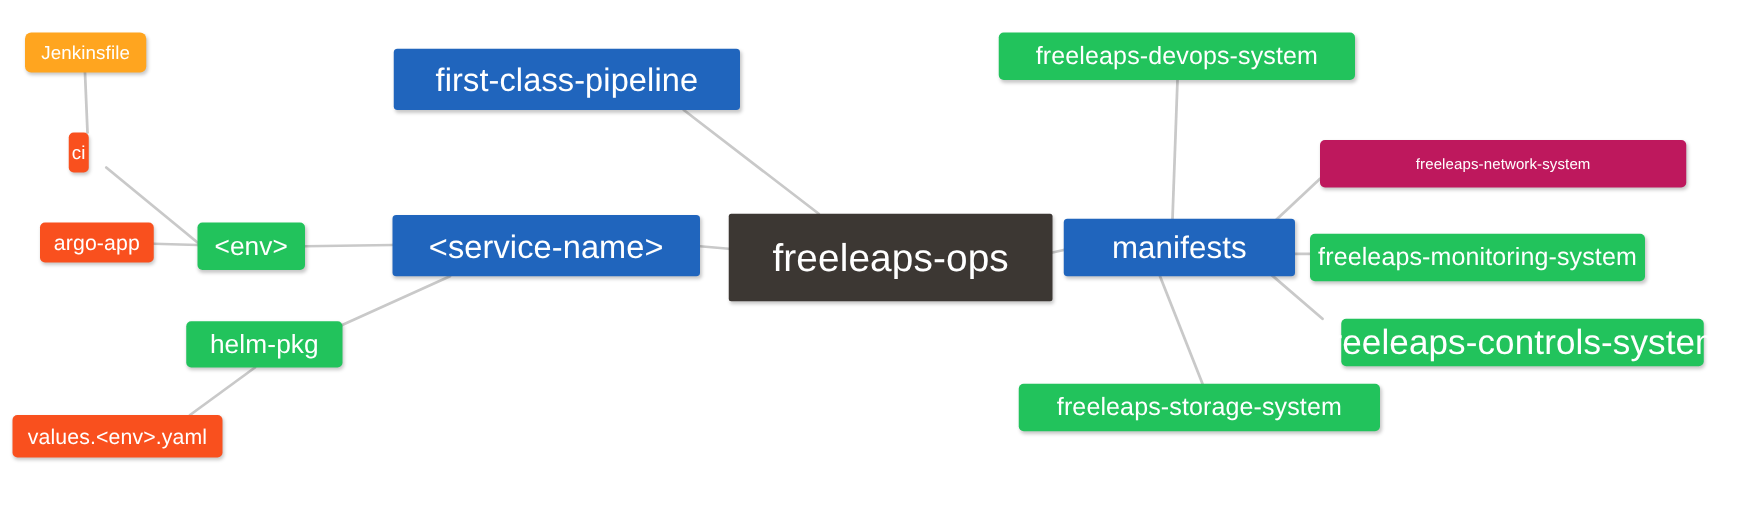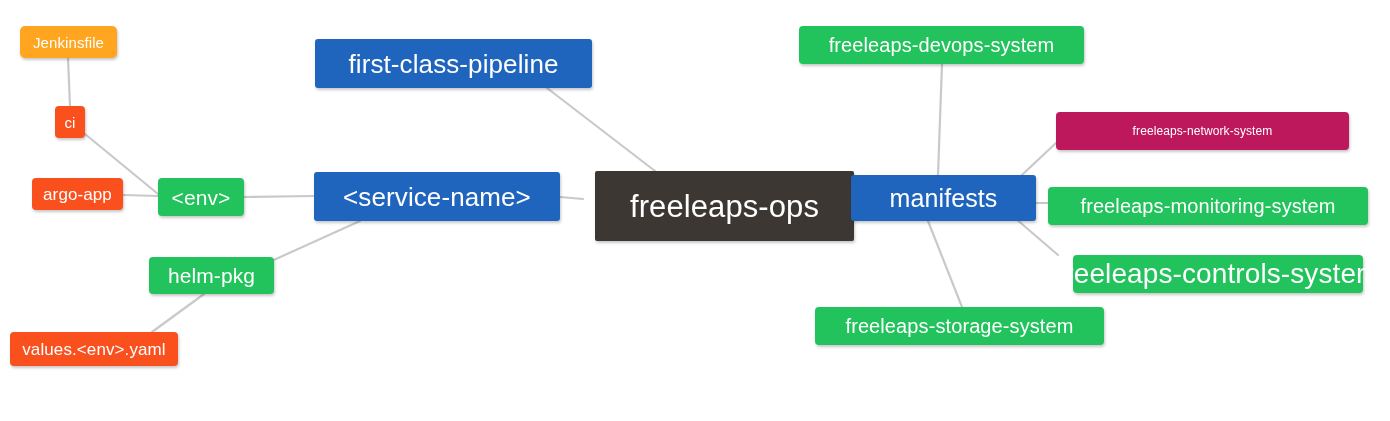--- a/index.html
+++ b/index.html
@@ -78,57 +78,57 @@
       <line x1="547" y1="88" x2="655" y2="171" stroke="#c9c9c9" stroke-width="2.2" stroke-linecap="round"></line>
       <line x1="560" y1="197" x2="583" y2="199" stroke="#c9c9c9" stroke-width="2.2" stroke-linecap="round"></line>
       <line x1="842" y1="202" x2="851" y2="200" stroke="#c9c9c9" stroke-width="2.2" stroke-linecap="round"></line>
       <line x1="938" y1="175" x2="942" y2="64" stroke="#c9c9c9" stroke-width="2.2" stroke-linecap="round"></line>
       <line x1="1008" y1="188" x2="1056" y2="143" stroke="#c9c9c9" stroke-width="2.2" stroke-linecap="round"></line>
       <line x1="1008" y1="203" x2="1048" y2="203" stroke="#c9c9c9" stroke-width="2.2" stroke-linecap="round"></line>
       <line x1="1008" y1="212" x2="1058" y2="255" stroke="#c9c9c9" stroke-width="2.2" stroke-linecap="round"></line>
       <line x1="928" y1="221" x2="962" y2="307" stroke="#c9c9c9" stroke-width="2.2" stroke-linecap="round"></line>
     </svg>
   <div id="node-layer">
-      <div class="node n-root" style="left: 583px; top: 171px; width: 259px; height: 70px; font-size: 31px; background: rgb(60, 55, 51); margin-left: 12px;">
+      <div class="node n-root" style="left: 583px; top: 171px; width: 259px; height: 70px; font-size: 31px; background: rgb(60, 55, 51);">
         <span class="node-label">freeleaps-ops</span>
       </div>
       <div class="node n-blue" style="left: 315px; top: 39px; width: 277px; height: 49px; font-size: 26px; background: rgb(32, 101, 189);">
         <span class="node-label">first-class-pipeline</span>
       </div>
       <div class="node n-blue" style="left: 314px; top: 172px; width: 246px; height: 49px; font-size: 26px; background: rgb(32, 101, 189);">
         <span class="node-label">&lt;service-name&gt;</span>
       </div>
       <div class="node n-blue" style="left: 851px; top: 175px; width: 185px; height: 46px; font-size: 25px; background: rgb(32, 101, 189);">
         <span class="node-label">manifests</span>
       </div>
       <div class="node n-green" style="left: 158px; top: 178px; width: 86px; height: 38px; font-size: 21px; background: rgb(34, 195, 92);">
         <span class="node-label">&lt;env&gt;</span>
       </div>
       <div class="node n-green" style="left: 149px; top: 257px; width: 125px; height: 37px; font-size: 21px; background: rgb(34, 195, 92);">
         <span class="node-label">helm-pkg</span>
       </div>
       <div class="node n-orange" style="left: 20px; top: 26px; width: 97px; height: 32px; font-size: 15px; background: rgb(255, 165, 31);">
         <span class="node-label">Jenkinsfile</span>
       </div>
-      <div class="node n-red" style="left: 55px; top: 106px; width: 30px; height: 32px; font-size: 15px; background: rgb(249, 80, 30);">
+      <div class="node n-red" style="left: 55px; top: 106px; width: 16px; height: 32px; font-size: 15px; background: rgb(249, 80, 30);">
         <span class="node-label">ci</span>
       </div>
       <div class="node n-red" style="left: 32px; top: 178px; width: 91px; height: 32px; font-size: 17px; background: rgb(249, 80, 30);">
         <span class="node-label">argo-app</span>
       </div>
       <div class="node n-red" style="left: 10px; top: 332px; width: 168px; height: 34px; font-size: 17px; background: rgb(249, 80, 30); text-align: center;">
         <span class="node-label">values.&lt;env&gt;.yaml</span>
       </div>
       <div class="node n-green" style="left: 799px; top: 26px; width: 285px; height: 38px; font-size: 20px; background: rgb(34, 195, 92);">
         <span class="node-label">freeleaps-devops-system</span>
       </div>
       <div class="node n-green" style="left: 1056px; top: 112px; width: 293px; height: 38px; font-size: 12px; background: #be185d;">
         <span class="node-label">freeleaps-network-system</span>
       </div>
-      <div class="node n-green" style="left: 1048px; top: 187px; width: 320px; height: 38px; font-size: 20px; background: rgb(34, 195, 92);">
+      <div class="node n-green" style="left: 1048px; top: 187px; width: 268px; height: 38px; font-size: 20px; background: rgb(34, 195, 92);">
         <span class="node-label">freeleaps-monitoring-system</span>
       </div>
       <div class="node n-green" style="left: 1058px; top: 255px; width: 290px; height: 38px; font-size: 28px; background: rgb(34, 195, 92); margin-left: 15px;">
         <span class="node-label">freeleaps-controls-system</span>
       </div>
       <div class="node n-green" style="left: 815px; top: 307px; width: 289px; height: 38px; font-size: 20px; background: rgb(34, 195, 92);">
         <span class="node-label">freeleaps-storage-system</span>
       </div>
     </div>
 </div>

